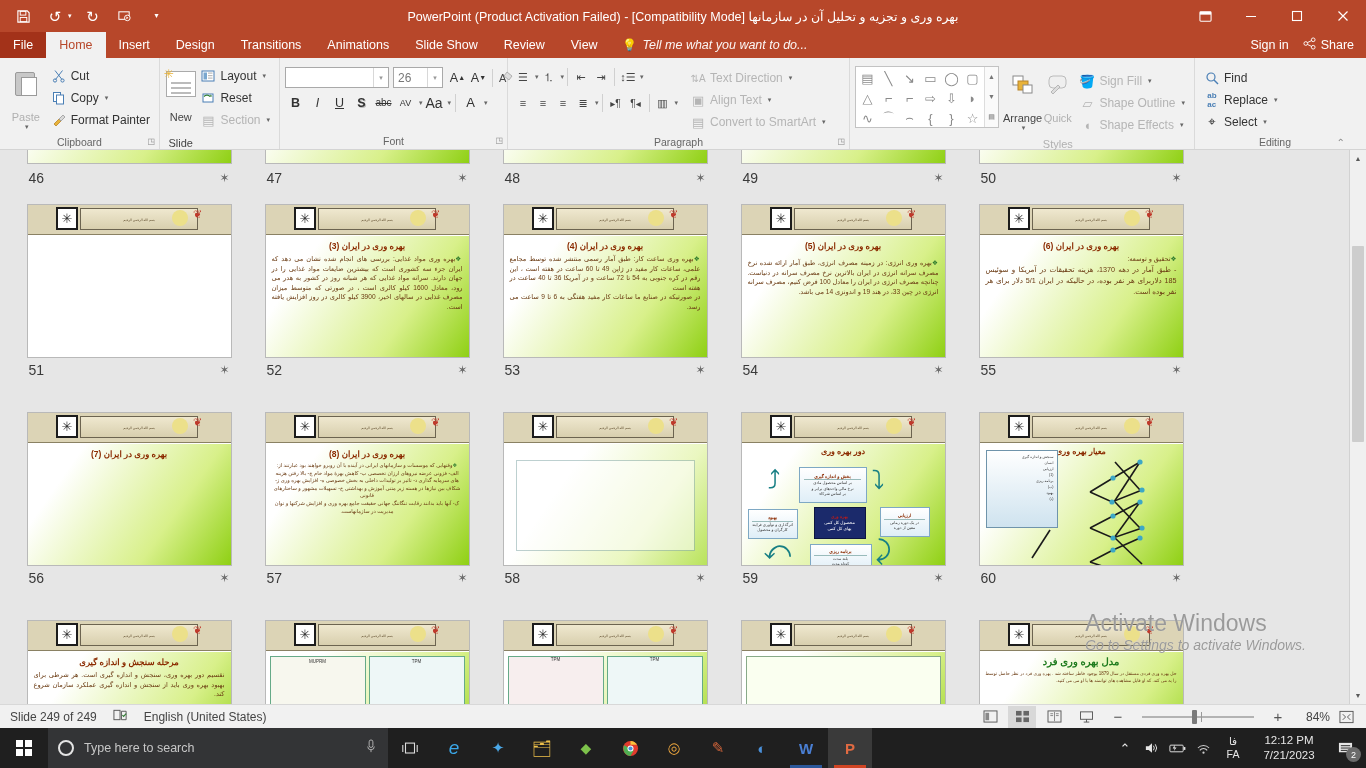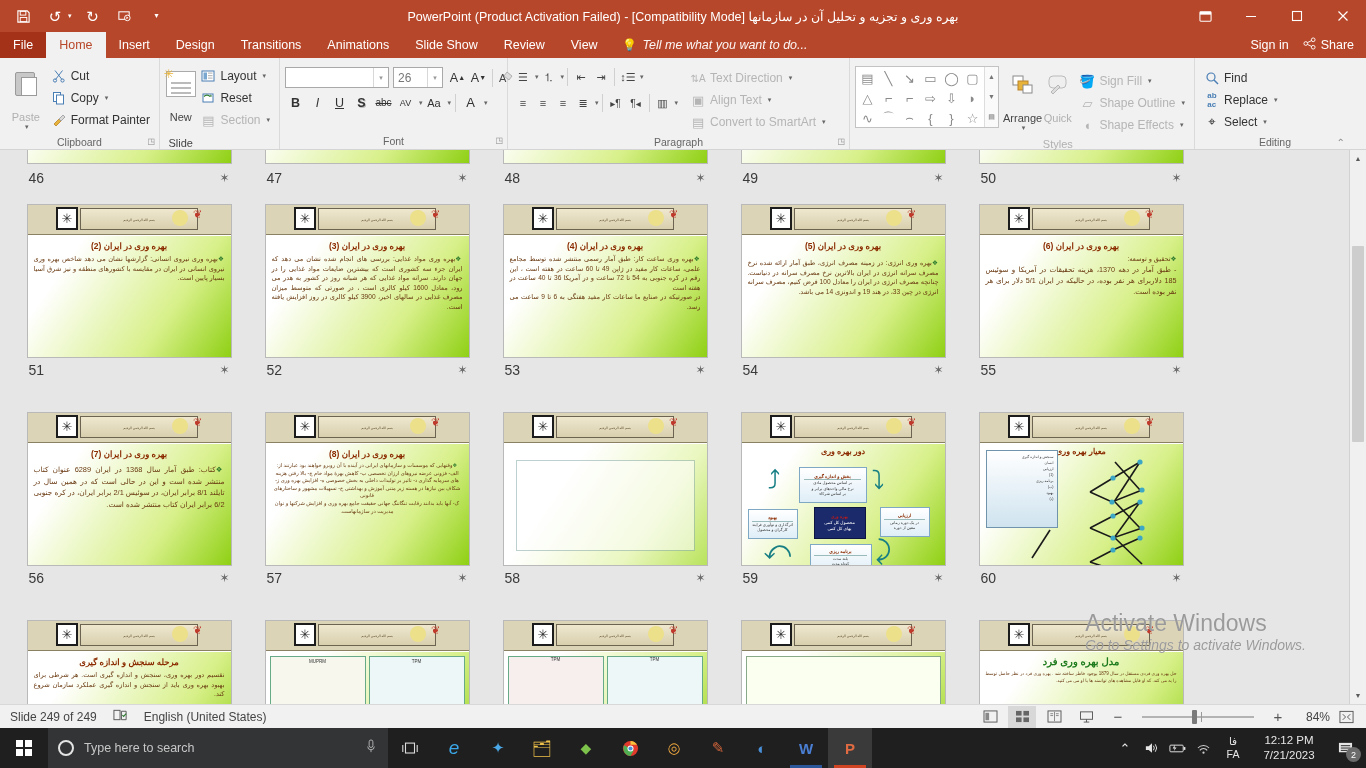--- a/index.html
+++ b/index.html
@@ -544,21 +544,21 @@
           <div class="fmt-btn">
               <b style="text-shadow:1px 1px 0 #bbb">S</b>
             </div>
           <div class="fmt-btn" style="font-size:10px">
               <s>abc</s>
             </div>
           <div class="fmt-btn" style="font-size:9px">
             <span>AV</span>
           </div>
           <span class="caret">▾</span>
-          <div class="fmt-btn disabled" style="font-size:11px">
+          <div class="fmt-btn disabled" style="font-size:14px">
               <span>Aa</span>
             </div>
           <span class="caret">▾</span>
           <span class="sep-v"></span>
           <div class="fmt-btn" style="font-size:13px">
               <span>A</span>
             </div>
           <span class="caret">▾</span>
         </div>
       </div>
@@ -788,24 +788,20 @@
         <div class="scell">
           <div class="thumb">
             <div class="sl-header">
               <div class="sl-band">
                   <div class="sl-band-txt">بسم الله الرحمن الرحیم</div>
                 </div>
               <div class="sl-knot"></div>
               <div class="sl-sun"></div>
               <div class="sl-grape">❦</div>
             </div>
-            <div class="sl-body">
-              <div class="sl-title">بهره وری در ایران (2)</div>
-              <div class="sl-text"><span class="sl-bullet">❖</span><span>بهره وری نیروی انسانی: گزارشها نشان می دهد شاخص بهره وری نیروی انسانی در ایران در مقایسه با کشورهای منطقه و نیز شرق آسیا بسیار پایین است.</span></div>
-            </div>
           </div>
           <div class="sfoot">
             <span>51</span>
             <span class="anim-star">✶</span>
           </div>
         </div>
 
         <div class="scell">
           <div class="thumb">
             <div class="sl-header">
@@ -900,21 +896,20 @@
             <div class="sl-header">
               <div class="sl-band">
                   <div class="sl-band-txt">بسم الله الرحمن الرحیم</div>
                 </div>
               <div class="sl-knot"></div>
               <div class="sl-sun"></div>
               <div class="sl-grape">❦</div>
             </div>
             <div class="sl-body">
               <div class="sl-title">بهره وری در ایران (7)</div>
-              <div class="sl-text" style="font-size:7.4px;line-height:11.5px;margin-top:4px"><span class="sl-bullet">❖</span><span>کتاب: طبق آمار سال 1368 در ایران 6289 عنوان کتاب منتشر شده است و این در حالی است که در همین سال در تایلند 8/1 برابر ایران، در سوئیس 2/1 برابر ایران، در کره جنوبی 6/2 برابر ایران کتاب منتشر شده است.</span></div>
             </div>
           </div>
           <div class="sfoot">
             <span>56</span>
             <span class="anim-star">✶</span>
           </div>
         </div>
 
         <div class="scell">
           <div class="thumb">

